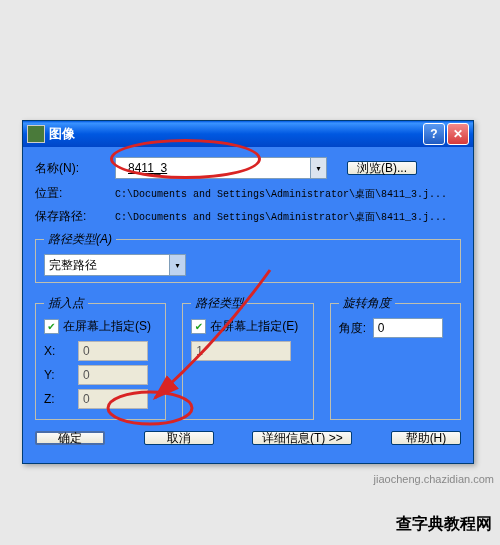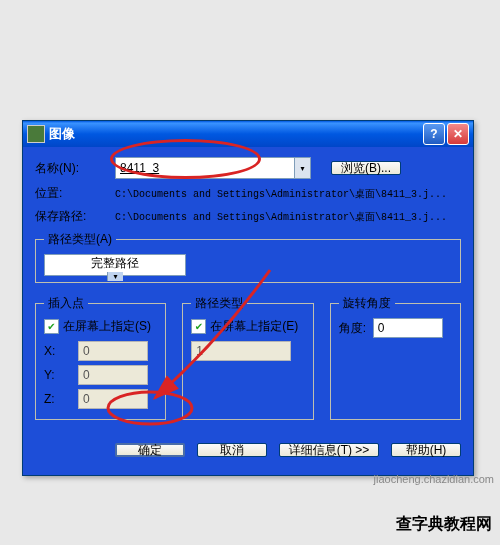--- a/index.html
+++ b/index.html
@@ -11,21 +11,21 @@
   width: 500px;
   height: 545px;
   position: relative;
   overflow: hidden;
 }
 .dialog {
   position: absolute;
   left: 22px;
   top: 120px;
   width: 450px;
-  background: #1d4ed8;
+  background: #3b82f6;
   border: 1px solid #003c74;
   box-shadow: 2px 2px 5px rgba(0,0,0,0.3);
 }
 .titlebar {
   background: linear-gradient(to bottom, #0058e1 0%, #3a93ff 8%, #0058e1 50%, #0046c8 100%);
   height: 26px;
   display: flex;
   align-items: center;
   padding: 0 4px;
   color: #fff;
@@ -74,21 +74,21 @@
   gap: 20px;
 }
 .label {
   width: 60px;
   font-size: 12px;
 }
 .input-text {
   border: 1px solid #7f9db9;
   background: #fff;
   height: 18px;
-  padding: 1px 4px;
+  padding: 1px 12px;
   font-size: 12px;
   text-decoration: underline;
 }
 .name-input {
   width: 170px;
 }
 .dropdown-arrow {
   width: 15px;
   height: 20px;
   border: 1px solid #7f9db9;
@@ -123,30 +123,30 @@
 }
 fieldset {
   border: 1px solid #bfbfaf;
   border-radius: 0;
   margin: 6px 0;
   padding: 6px 8px;
 }
 legend {
   font-size: 12px;
   padding: 0 4px;
+  font-style: italic;
 }
 .path-select {
   width: 140px;
   height: 20px;
   border: 1px solid #7f9db9;
   background: #fff;
   font-size: 12px;
   display: flex;
   align-items: center;
-  flex-direction: column;
 }
 .path-select span {
   flex: 1;
   padding: 0 4px;
 }
 .path-select .arrow {
   width: 15px;
   background: #bfd3ef;
   height: 100%;
   display: flex;
@@ -197,22 +197,22 @@
   padding: 1px 4px;
   font-size: 12px;
 }
 .small-input.enabled {
   background: #fff;
   border: 1px solid #7f9db9;
 }
 .btn-row {
   display: flex;
   gap: 12px;
-  justify-content: flex-end;
-  margin-top: 17px;
+  justify-content: space-between;
+  margin-top: 5px;
   padding-bottom: 8px;
 }
 .annotation-ellipse {
   position: absolute;
   border: 3px solid #d92424;
   border-radius: 50%;
   pointer-events: none;
 }
 .ellipse1 {
   left: 110px;

